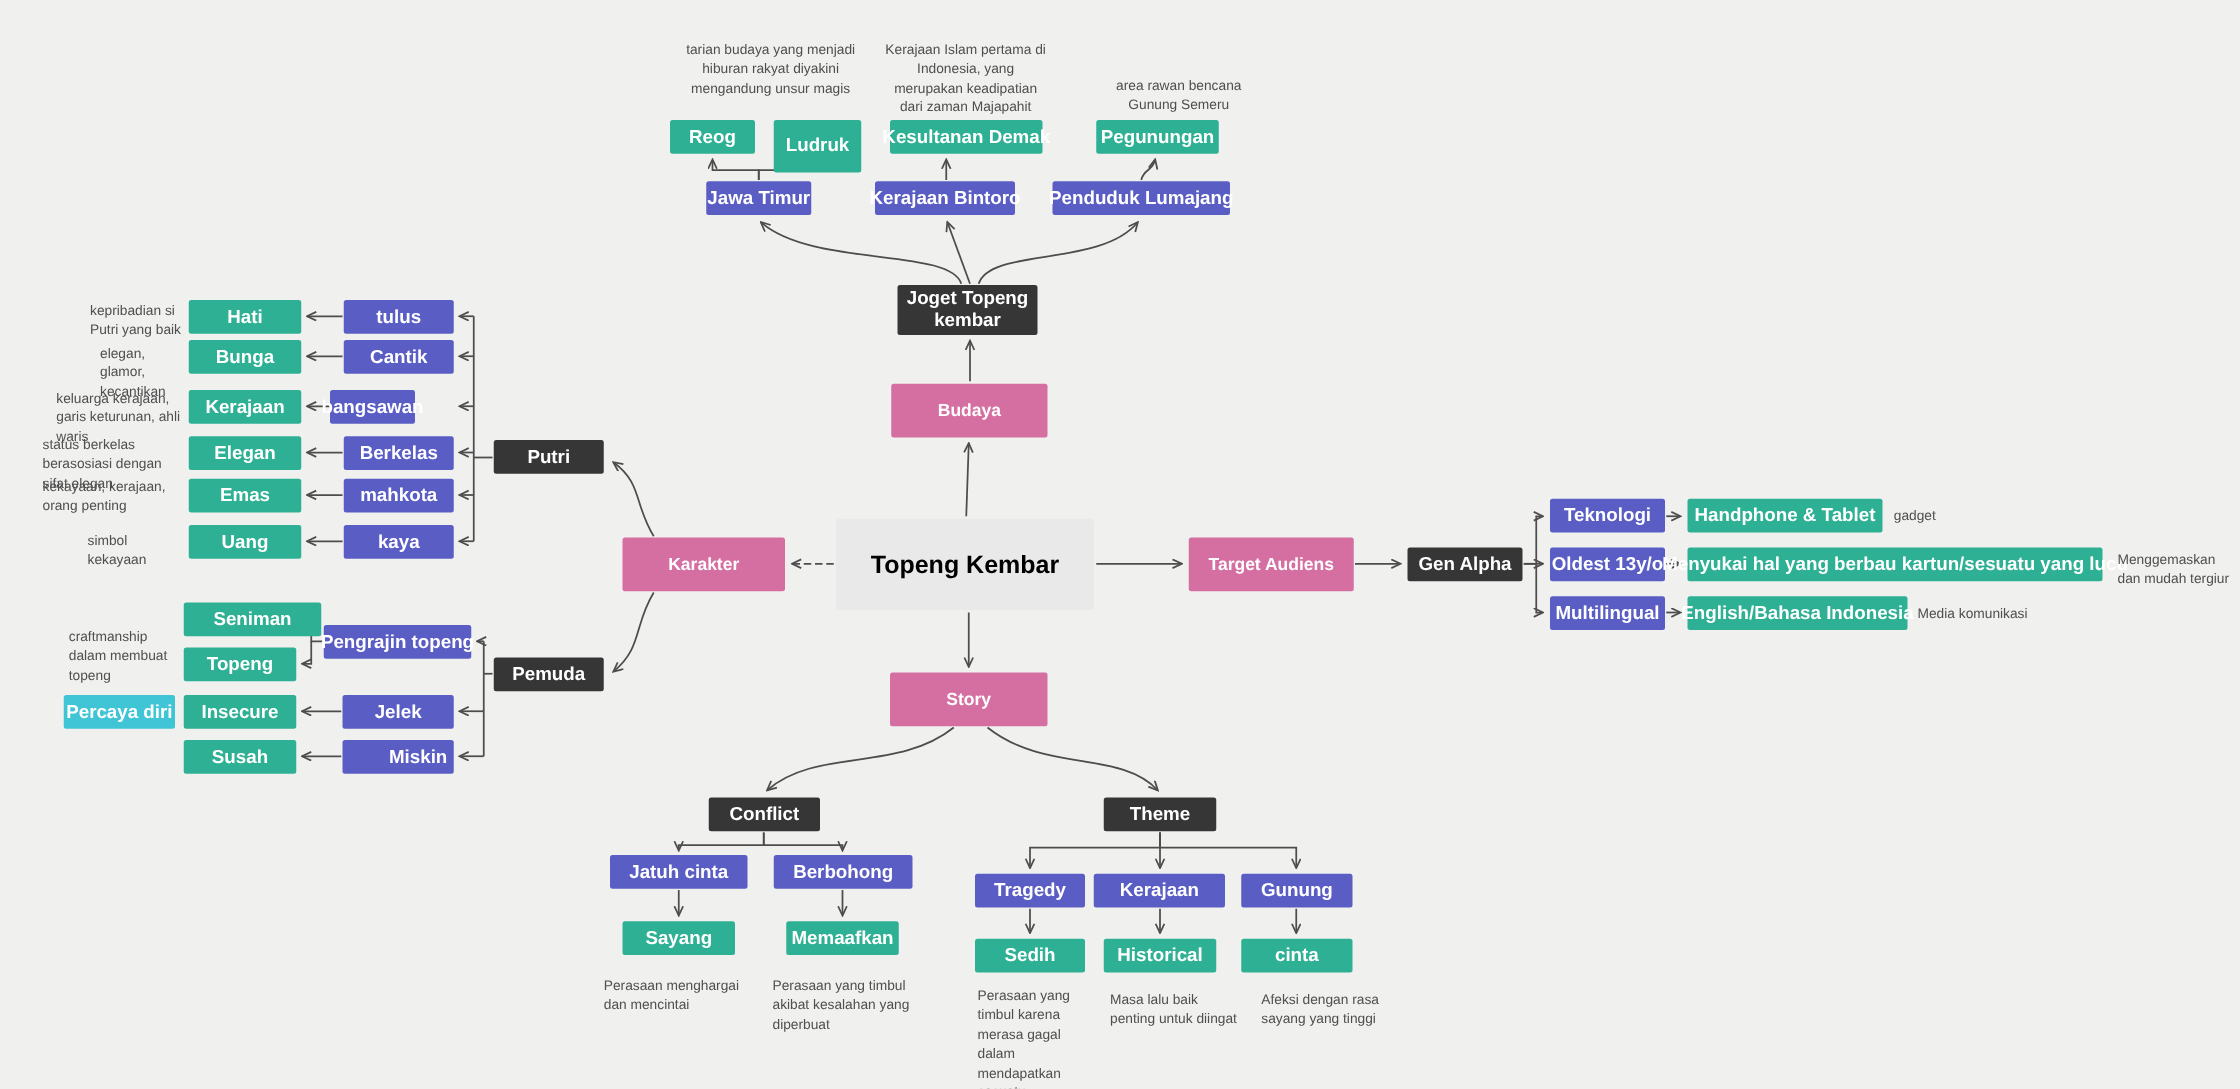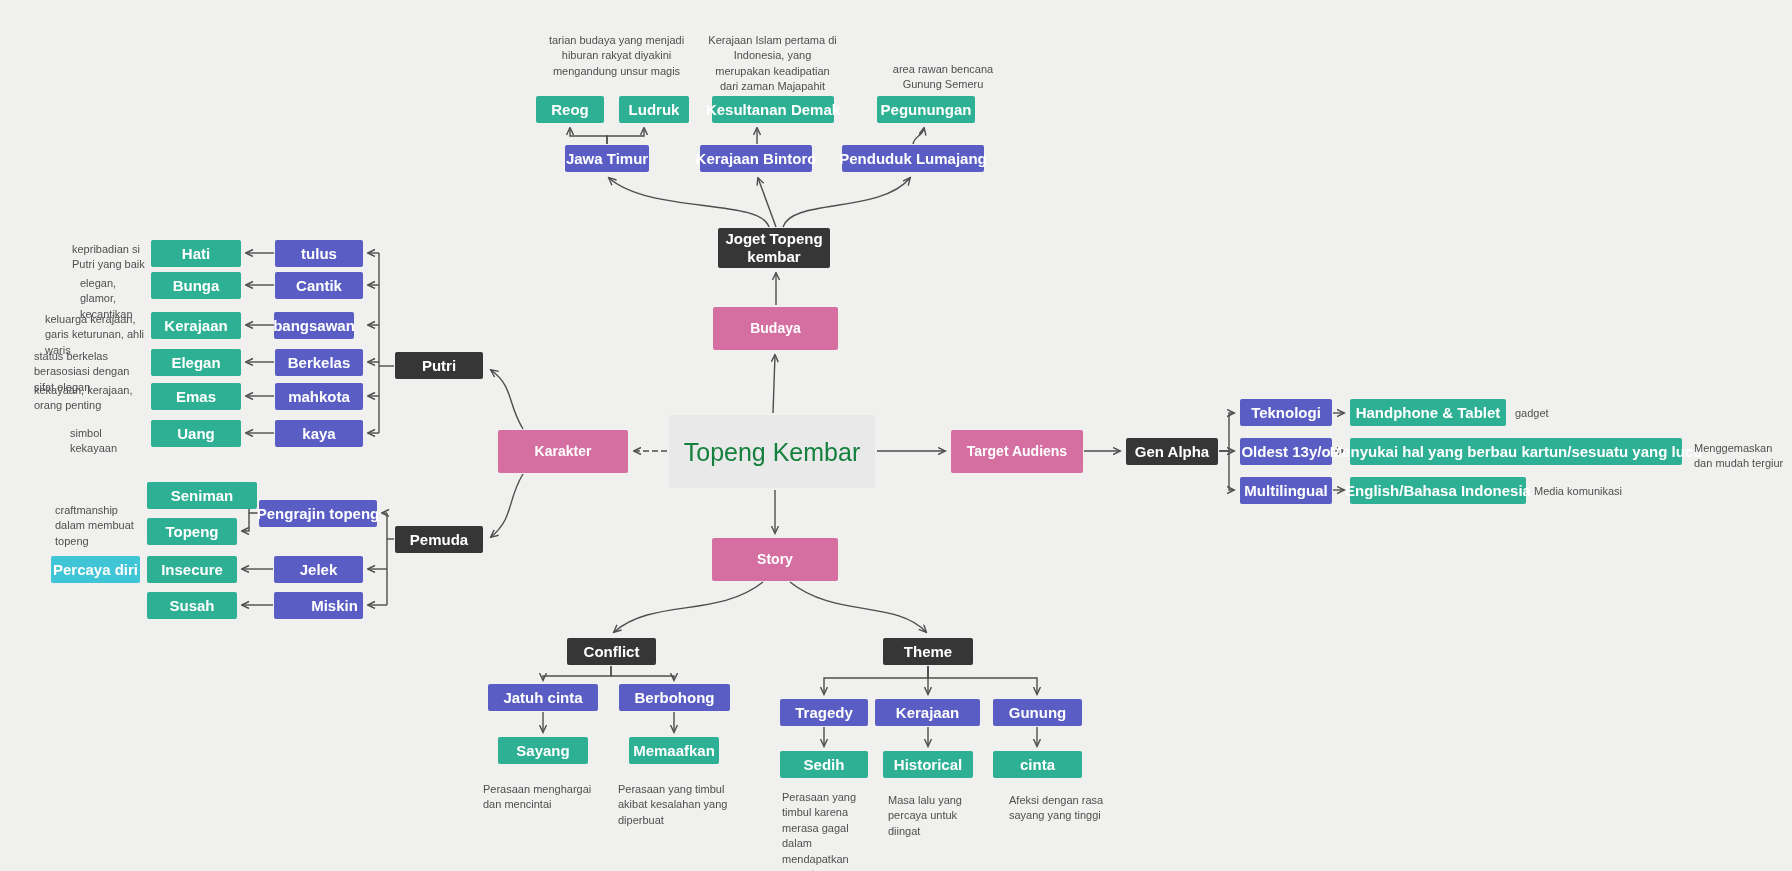--- a/index.html
+++ b/index.html
@@ -8,21 +8,21 @@
   svg.links{position:absolute;left:0;top:0;pointer-events:none;}
   svg.links path{fill:none;stroke:#4d4d4d;stroke-width:1.4;}
   .node{position:absolute;display:flex;align-items:center;justify-content:center;
         color:#ffffff;font-size:15px;font-weight:600;text-align:center;line-height:1.2;
         border-radius:2px;box-sizing:border-box;padding:2px 4px;white-space:nowrap;}
   .green{background:#2eb094;}
   .purple{background:#5a5ec4;}
   .dark{background:#363636;}
   .pink{background:#d56fa2;font-size:14px;}
   .cyan{background:#3fc5d6;}
-  .central{background:#e9e9e9;color:#15803d;font-size:25px;font-weight:400;}
+  .central{background:#e9e9e9;color:#000000;font-size:20px;font-weight:700;}
   .wrap2{white-space:normal;}
   .ann{position:absolute;font-size:11px;color:#4f4f4f;line-height:1.4;font-weight:400;}
   .ann.center{text-align:center;}
 </style>
 </head>
 <body>
 
 <div id="canvas">
 
   <svg class="links" width="1792" height="871" viewBox="0 0 1792 871">
@@ -100,34 +100,34 @@
   <div class="node pink" style="left:713px;top:307px;width:125px;height:43px;">Budaya</div>
   <div class="node pink" style="left:498px;top:430px;width:130px;height:43px;">Karakter</div>
   <div class="node pink" style="left:951px;top:430px;width:132px;height:43px;">Target Audiens</div>
   <div class="node pink" style="left:712px;top:538px;width:126px;height:43px;">Story</div>
 
   <div class="node dark wrap2" style="left:718px;top:228px;width:112px;height:40px;">Joget Topeng kembar</div>
   <div class="node purple" style="left:565px;top:145px;width:84px;height:27px;">Jawa Timur</div>
   <div class="node purple" style="left:700px;top:145px;width:112px;height:27px;">Kerajaan Bintoro</div>
   <div class="node purple" style="left:842px;top:145px;width:142px;height:27px;">Penduduk Lumajang</div>
   <div class="node green" style="left:536px;top:96px;width:68px;height:27px;">Reog</div>
-  <div class="node green" style="left:619px;top:96px;width:70px;height:27px;">Ludruk</div>
+  <div class="node green" style="left:619px;top:96px;width:70px;height:42px;">Ludruk</div>
   <div class="node green" style="left:712px;top:96px;width:122px;height:27px;">Kesultanan Demak</div>
   <div class="node green" style="left:877px;top:96px;width:98px;height:27px;">Pegunungan</div>
   <div class="ann center" style="left:534px;top:33px;width:165px;">tarian budaya yang menjadi hiburan rakyat diyakini mengandung unsur magis</div>
   <div class="ann center" style="left:705px;top:33px;width:135px;">Kerajaan Islam pertama di Indonesia, yang merupakan keadipatian dari zaman Majapahit</div>
   <div class="ann center" style="left:878px;top:62px;width:130px;">area rawan bencana Gunung Semeru</div>
 
   <div class="node dark" style="left:395px;top:352px;width:88px;height:27px;">Putri</div>
   <div class="node green" style="left:151px;top:240px;width:90px;height:27px;">Hati</div>
   <div class="node purple" style="left:275px;top:240px;width:88px;height:27px;">tulus</div>
   <div class="node green" style="left:151px;top:272px;width:90px;height:27px;">Bunga</div>
   <div class="node purple" style="left:275px;top:272px;width:88px;height:27px;">Cantik</div>
   <div class="node green" style="left:151px;top:312px;width:90px;height:27px;">Kerajaan</div>
-  <div class="node purple" style="left:274px;top:312px;width:80px;height:27px;">bangsawan</div>
+  <div class="node purple" style="left:264px;top:312px;width:68px;height:27px;">bangsawan</div>
   <div class="node green" style="left:151px;top:349px;width:90px;height:27px;">Elegan</div>
   <div class="node purple" style="left:275px;top:349px;width:88px;height:27px;">Berkelas</div>
   <div class="node green" style="left:151px;top:383px;width:90px;height:27px;">Emas</div>
   <div class="node purple" style="left:275px;top:383px;width:88px;height:27px;">mahkota</div>
   <div class="node green" style="left:151px;top:420px;width:90px;height:27px;">Uang</div>
   <div class="node purple" style="left:275px;top:420px;width:88px;height:27px;">kaya</div>
   <div class="ann" style="left:72px;top:242px;width:75px;">kepribadian si Putri yang baik</div>
   <div class="ann" style="left:80px;top:276px;width:72px;">elegan, glamor, kecantikan</div>
   <div class="ann" style="left:45px;top:312px;width:105px;">keluarga kerajaan, garis keturunan, ahli waris</div>
   <div class="ann" style="left:34px;top:349px;width:118px;">status berkelas berasosiasi dengan sifat elegan</div>
@@ -154,21 +154,21 @@
   <div class="ann" style="left:618px;top:782px;width:132px;">Perasaan yang timbul akibat kesalahan yang diperbuat</div>
 
   <div class="node dark" style="left:883px;top:638px;width:90px;height:27px;">Theme</div>
   <div class="node purple" style="left:780px;top:699px;width:88px;height:27px;">Tragedy</div>
   <div class="node purple" style="left:875px;top:699px;width:105px;height:27px;">Kerajaan</div>
   <div class="node purple" style="left:993px;top:699px;width:89px;height:27px;">Gunung</div>
   <div class="node green" style="left:780px;top:751px;width:88px;height:27px;">Sedih</div>
   <div class="node green" style="left:883px;top:751px;width:90px;height:27px;">Historical</div>
   <div class="node green" style="left:993px;top:751px;width:89px;height:27px;text-align:center;">cinta</div>
   <div class="ann" style="left:782px;top:790px;width:94px;">Perasaan yang timbul karena merasa gagal dalam mendapatkan sesuatu</div>
-  <div class="ann" style="left:888px;top:793px;width:102px;">Masa lalu yang percaya untuk diingat</div>
+  <div class="ann" style="left:888px;top:793px;width:102px;">Masa lalu baik penting untuk diingat</div>
   <div class="ann" style="left:1009px;top:793px;width:118px;">Afeksi dengan rasa sayang yang tinggi</div>
 
   <div class="node dark" style="left:1126px;top:438px;width:92px;height:27px;">Gen Alpha</div>
   <div class="node purple" style="left:1240px;top:399px;width:92px;height:27px;">Teknologi</div>
   <div class="node purple" style="left:1240px;top:438px;width:92px;height:27px;">Oldest 13y/o</div>
   <div class="node purple" style="left:1240px;top:477px;width:92px;height:27px;">Multilingual</div>
   <div class="node green" style="left:1350px;top:399px;width:156px;height:27px;">Handphone &amp; Tablet</div>
   <div class="node green" style="left:1350px;top:438px;width:332px;height:27px;">Menyukai hal yang berbau kartun/sesuatu yang lucu</div>
   <div class="node green" style="left:1350px;top:477px;width:176px;height:27px;">English/Bahasa Indonesia</div>
   <div class="ann" style="left:1515px;top:406px;width:60px;">gadget</div>

